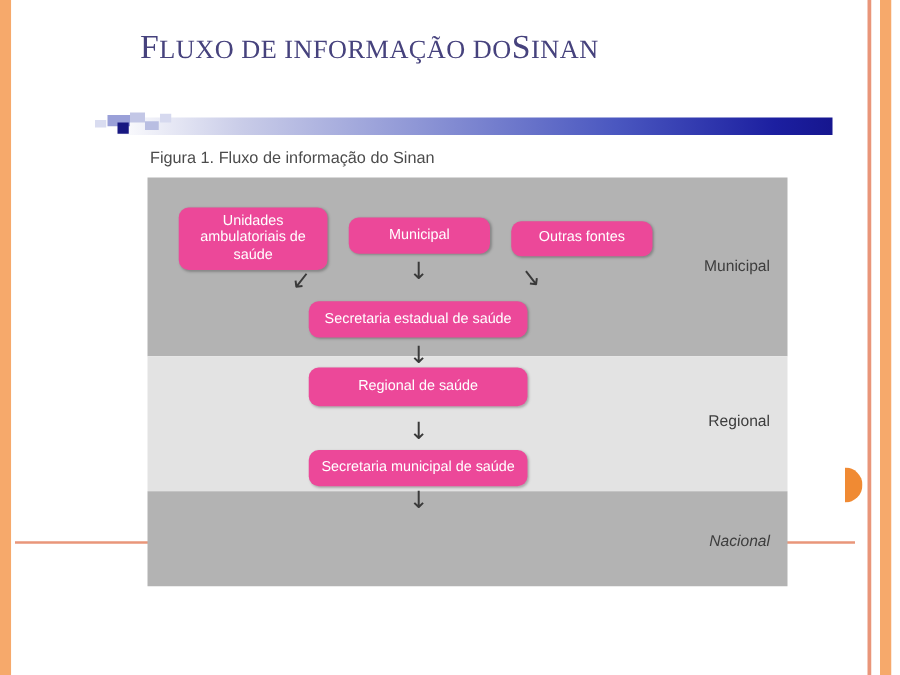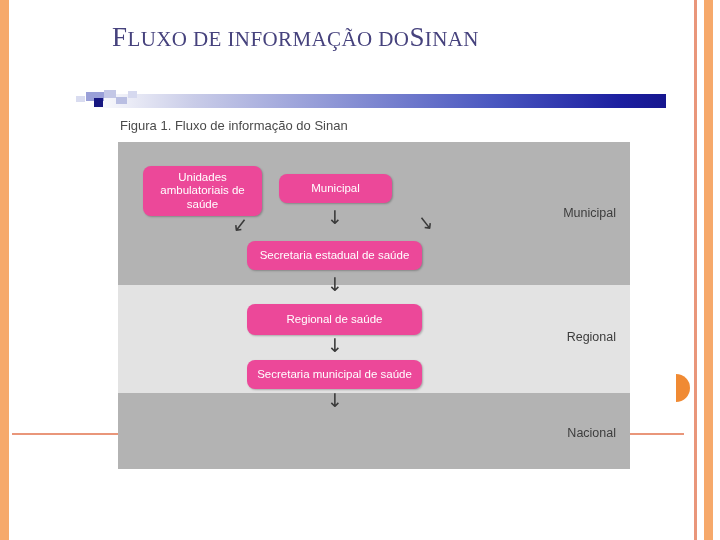--- a/index.html
+++ b/index.html
@@ -136,21 +136,21 @@
 
   .band-label {
     position: absolute;
     right: 14px;
     font-family: "Liberation Sans", sans-serif;
     font-size: 12.5px;
     color: #3d3d3d;
   }
   .band-label.municipal { top: 64px; margin-left: 27px; }
   .band-label.estadual  { top: 188px; }
-  .band-label.nacional  { top: 284px; }
+  .band-label.nacional  { top: 284px; font-style: italic; }
 
   .node {
     position: absolute;
     background: #ec4899;
     color: #ffffff;
     border-radius: 8px;
     font-family: Liberation Sans, sans-serif;
     font-size: 11.5px;
     line-height: 13.5px;
     text-align: center;
@@ -158,21 +158,21 @@
     align-items: center;
     justify-content: center;
     box-shadow: 1px 1px 2px rgba(0,0,0,0.25);
     padding: 3px 6px;
     box-sizing: border-box;
   }
   .node.unidades   { left: 25px;  top: 24px;  width: 119px; height: 50px; }
   .node.hospitais  { left: 161px; top: 32px;  width: 113px; height: 29px; }
   .node.outras     { left: 291px; top: 35px;  width: 113px; height: 28px; }
   .node.secmun     { left: 129px; top: 99px;  width: 175px; height: 29px; }
-  .node.regional   { left: 129px; top: 162px; width: 175px; height: 31px; }
+  .node.regional   { left: 129px; top: 152px; width: 175px; height: 31px; }
   .node.secest     { left: 129px; top: 218px; width: 175px; height: 29px; }
   .node.ministerio { left: 129px; top: 277px; width: 175px; height: 31px; }
 
   .arrow {
     position: absolute;
     color: #3a3a3a;
     font-family: "DejaVu Sans", sans-serif;
     font-size: 19px;
     line-height: 19px;
   }
@@ -217,20 +217,21 @@
       <div class="band municipal"></div>
       <div class="band estadual"></div>
       <div class="band nacional"></div>
 
       <div class="band-label municipal">Municipal</div>
       <div class="band-label estadual">Regional</div>
       <div class="band-label nacional">Nacional</div>
 
       <div class="node unidades">Unidades ambulatoriais de saúde</div>
       <div class="node hospitais">Municipal</div>
+      <div class="node outras">Outras fontes</div>
       <div class="node secmun">Secretaria estadual de saúde</div>
       <div class="node regional">Regional de saúde</div>
       <div class="node secest">Secretaria municipal de saúde</div>
 
       <div class="arrow diag-l">↓</div>
       <div class="arrow down-m">↓</div>
       <div class="arrow diag-r">↓</div>
       <div class="arrow down-1">↓</div>
       <div class="arrow down-2">↓</div>
       <div class="arrow down-3">↓</div>

